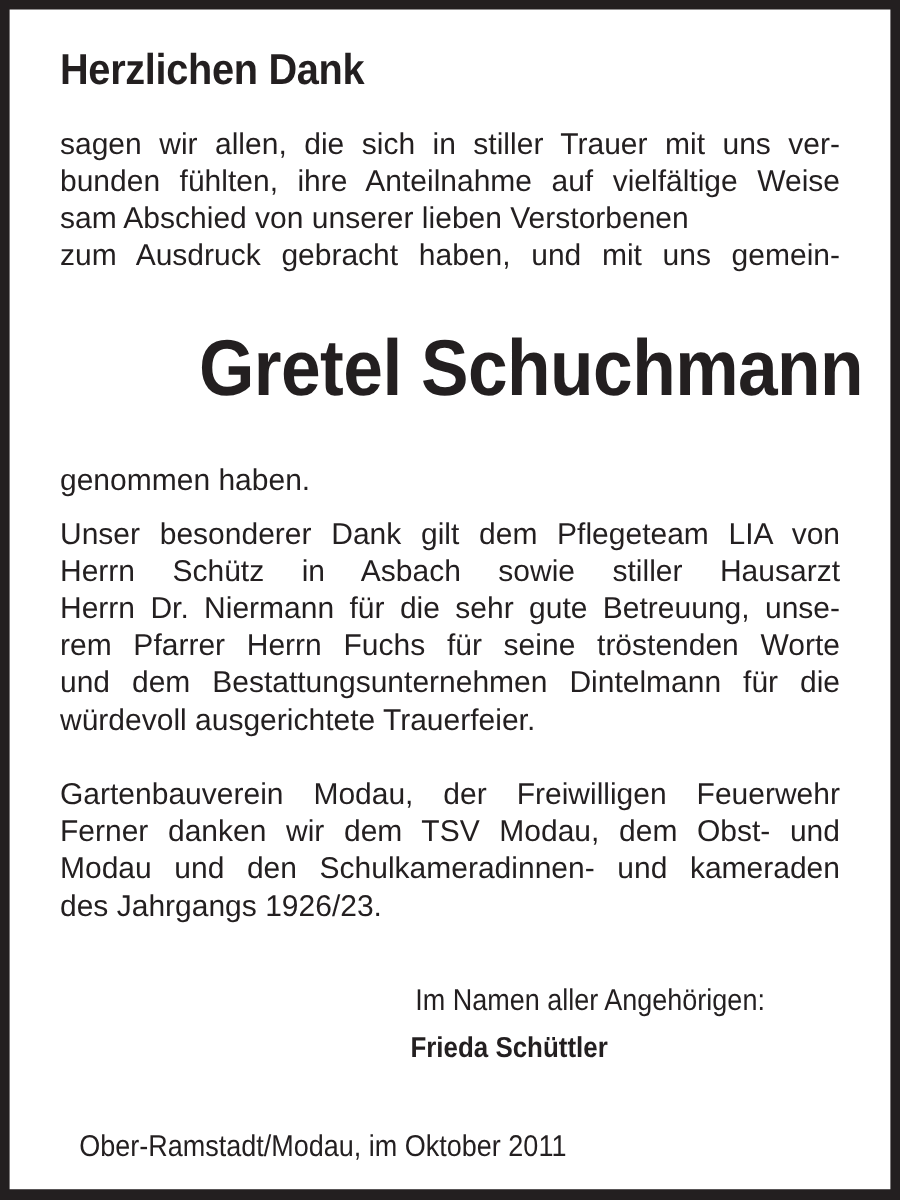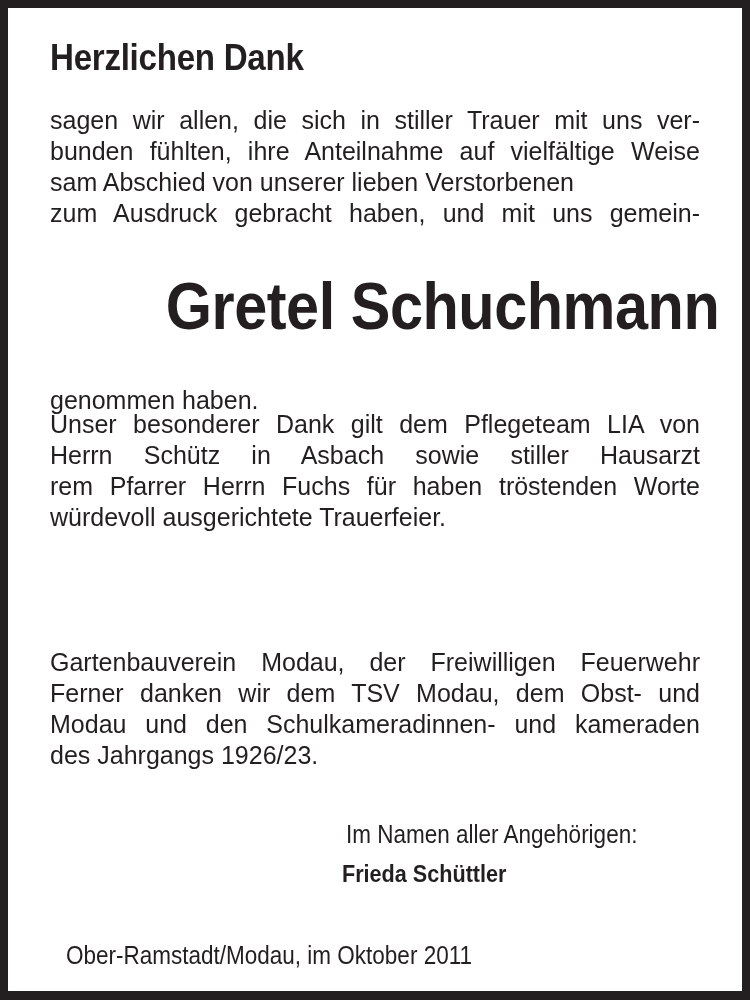--- a/index.html
+++ b/index.html
@@ -122,24 +122,26 @@
   <span class="ln last">sam Abschied von unserer lieben Verstorbenen</span>
   <span class="ln">zum Ausdruck gebracht haben, und mit uns gemein-</span>
 </div>
 
 <h2 class="name"><span>Gretel Schuchmann</span></h2>
 
 <div class="para" style="top:355px;margin-top:30px;">
   <span class="ln last">genommen haben.</span>
 </div>
 
-<div class="para" style="top:409px;">
+<div class="para" style="top:430px;">
   <span class="ln">Unser besonderer Dank gilt dem Pflegeteam LIA von</span>
   <span class="ln">Herrn Schütz in Asbach sowie stiller Hausarzt</span>
-  <span class="ln">rem Pfarrer Herrn Fuchs für haben tröstenden Worte</span>
+  <span class="ln">Herrn Dr. Niermann für die sehr gute Betreuung, unse-</span>
+  <span class="ln">rem Pfarrer Herrn Fuchs für seine tröstenden Worte</span>
+  <span class="ln">und dem Bestattungsunternehmen Dintelmann für die</span>
   <span class="ln last">würdevoll ausgerichtete Trauerfeier.</span>
 </div>
 
 <div class="para" style="top:647px;">
   <span class="ln">Gartenbauverein Modau, der Freiwilligen Feuerwehr</span>
   <span class="ln">Ferner danken wir dem TSV Modau, dem Obst- und</span>
   <span class="ln">Modau und den Schulkameradinnen- und kameraden</span>
   <span class="ln last">des Jahrgangs 1926/23.</span>
 </div>
 

